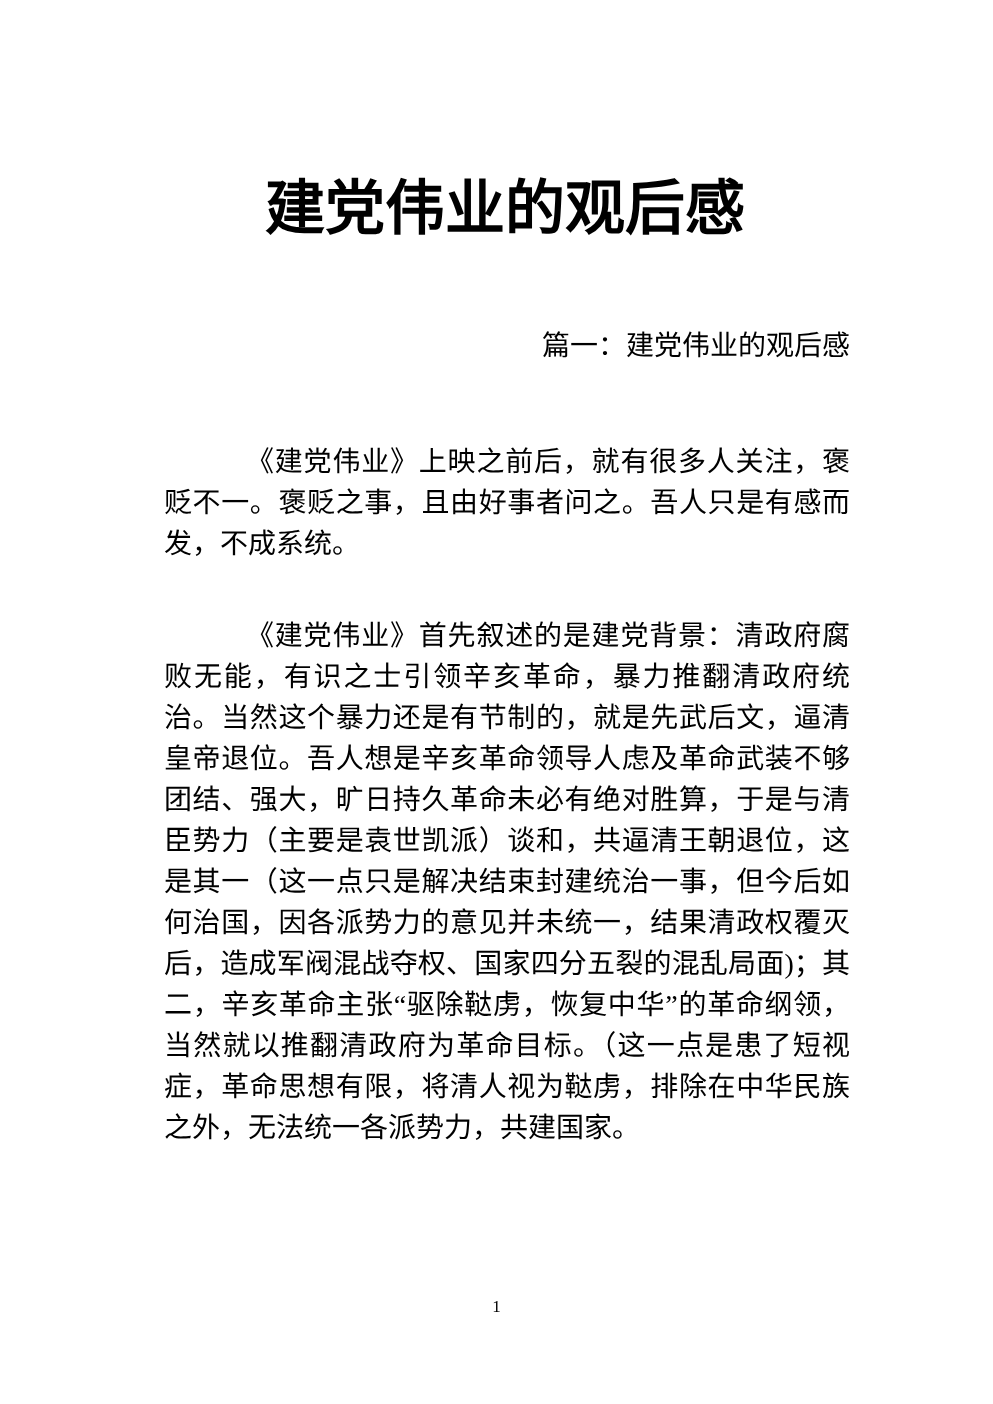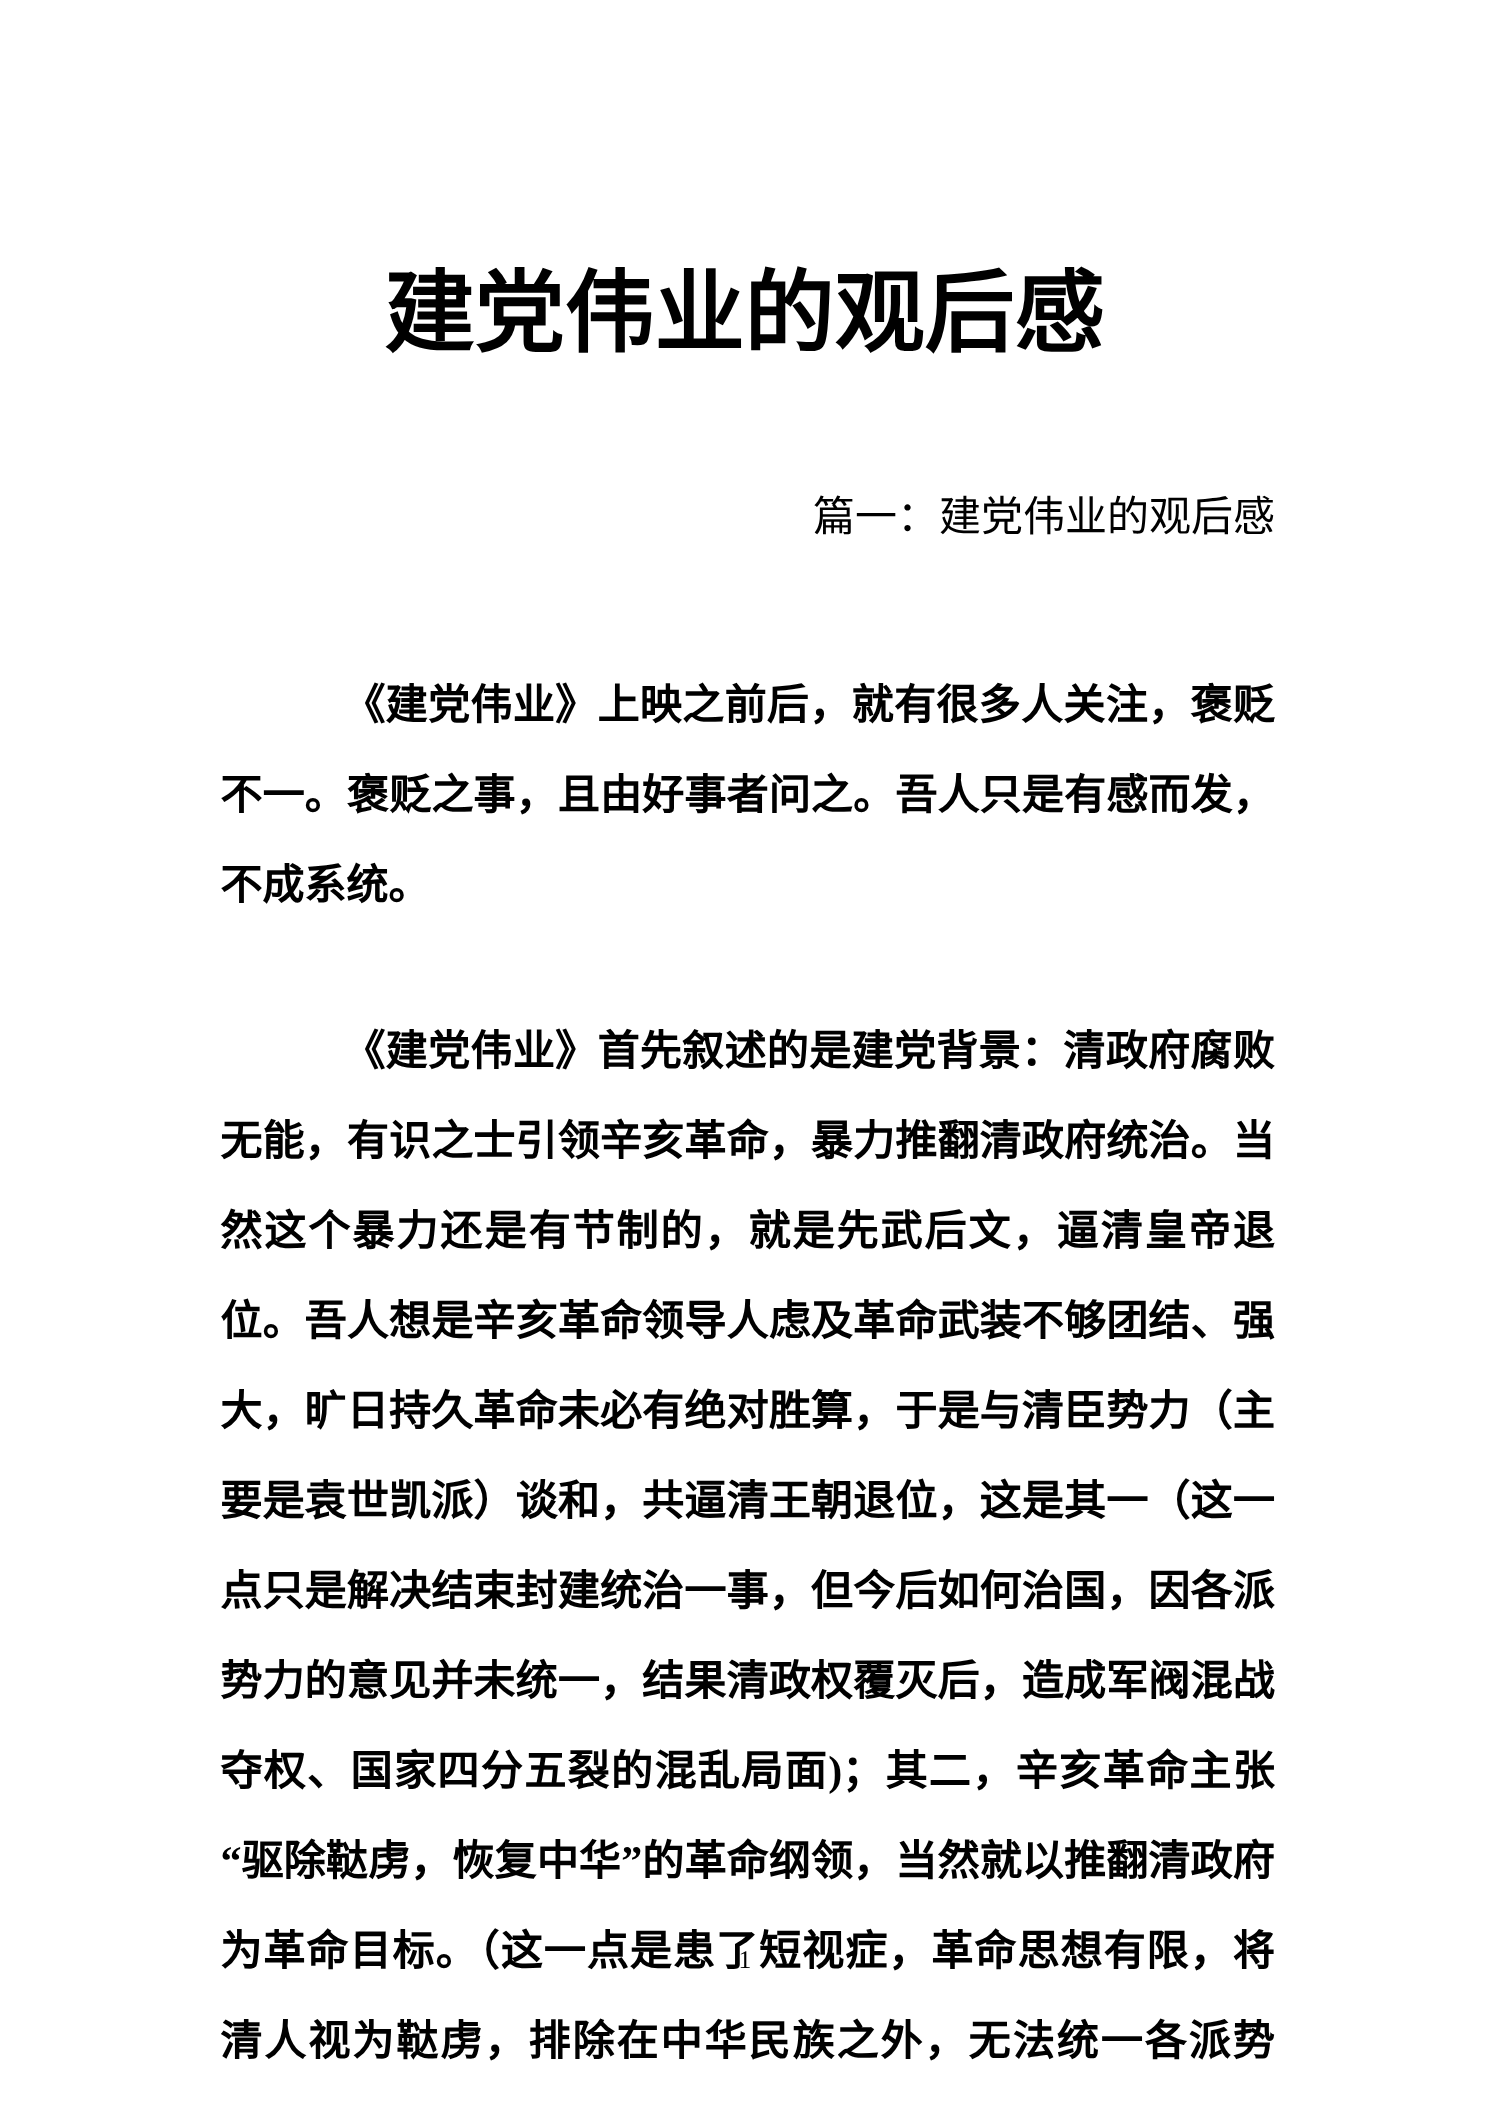--- a/index.html
+++ b/index.html
@@ -9,20 +9,21 @@
   }
   .page {
     position: relative;
     width: 993px;
     height: 1404px;
     background: #ffffff;
     overflow: hidden;
     font-family: "Liberation Serif", "DejaVu Serif", serif;
     color: #000000;
     box-sizing: border-box;
+    padding-left: 17px;
   }
   .doc-title {
     margin: 0;
     padding-top: 156px;
     font-size: 60px;
     line-height: 106px;
     font-weight: 700;
     text-align: center;
     letter-spacing: 0px;
     color: #000000;
@@ -36,22 +37,22 @@
     font-size: 28px;
     line-height: 52px;
     font-weight: 400;
     text-indent: 82px;
     white-space: nowrap;
     text-align: right;
   }
   .para {
     margin: 0;
     font-size: 28px;
-    line-height: 60px;
-    font-weight: 700;
+    line-height: 41px;
+    font-weight: 400;
     text-indent: 82px;
     text-align: justify;
     text-justify: inter-ideograph;
     word-break: normal;
   }
   .para-1 { margin-top: 69px; }
   .para-2 { margin-top: 51px; }
   .page-number {
     position: absolute;
     left: 0;

